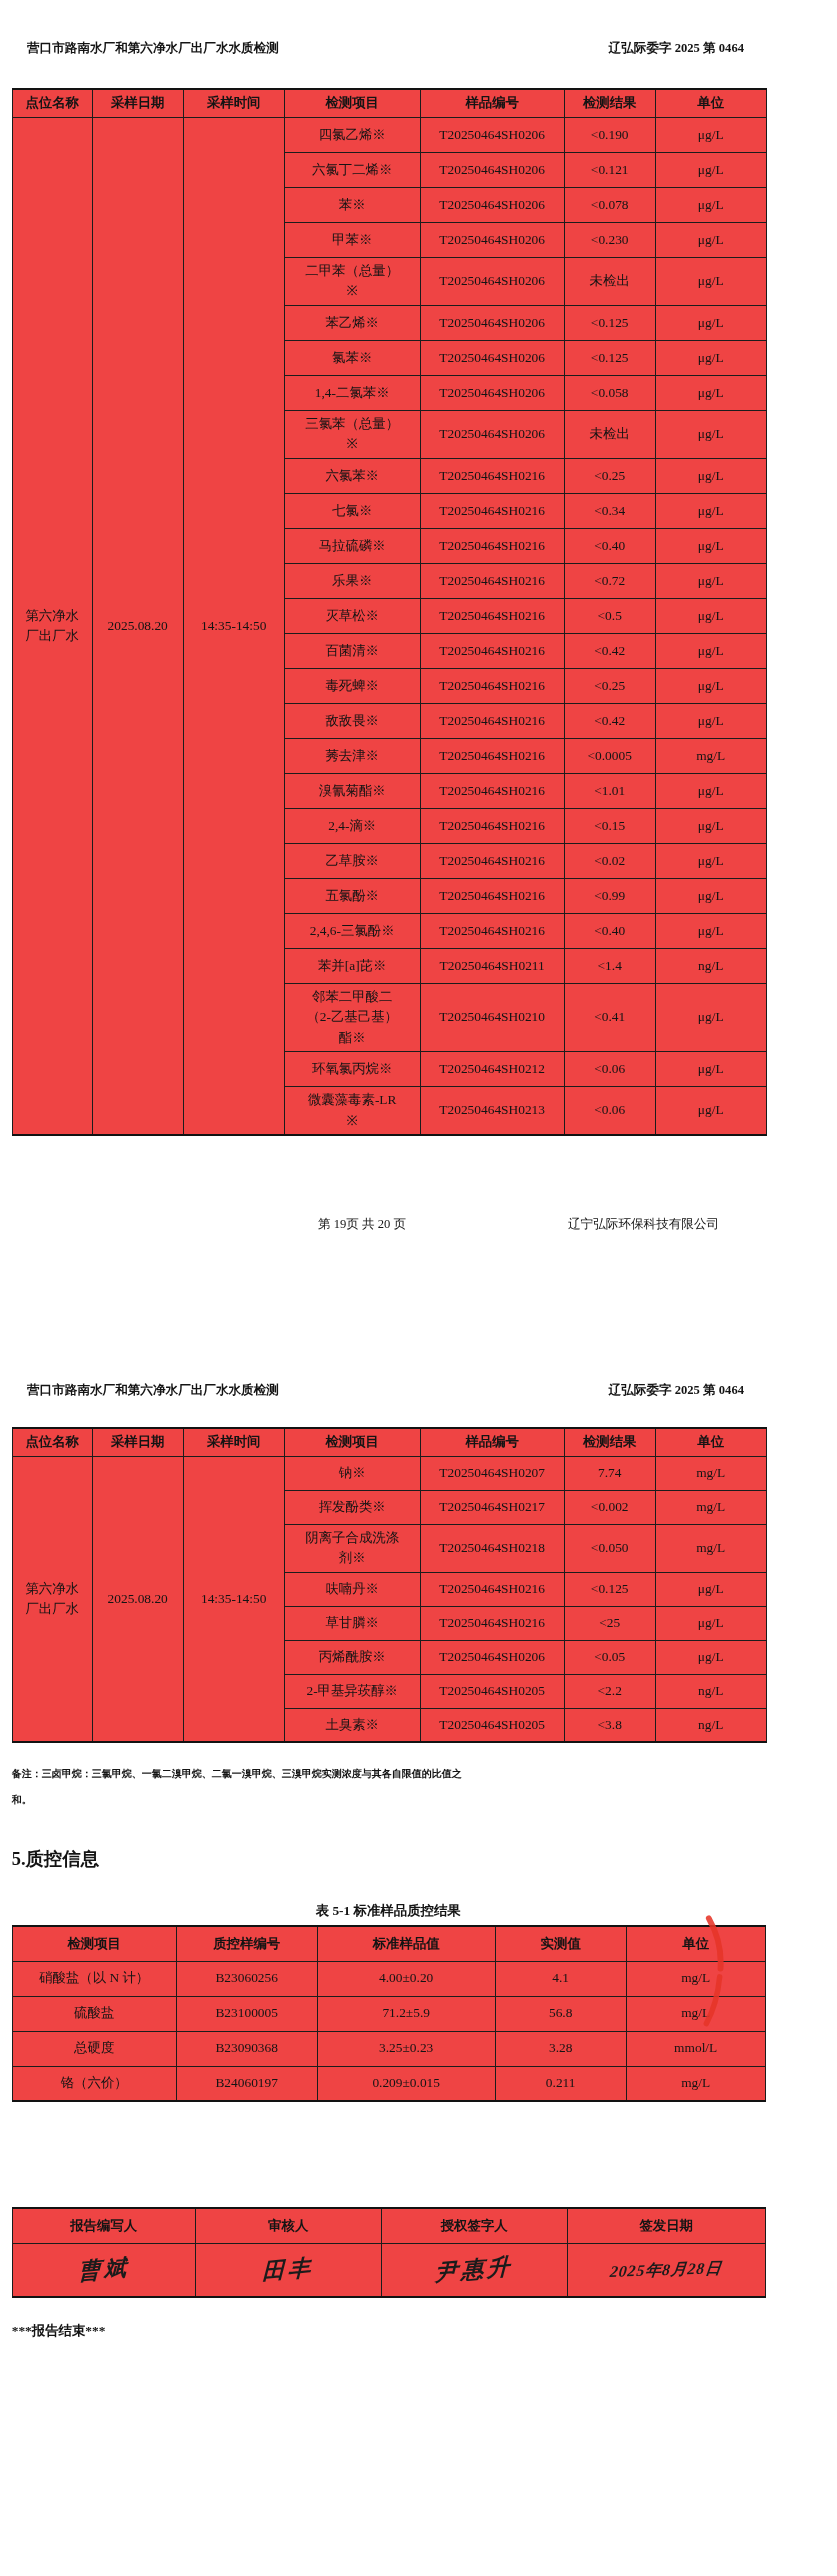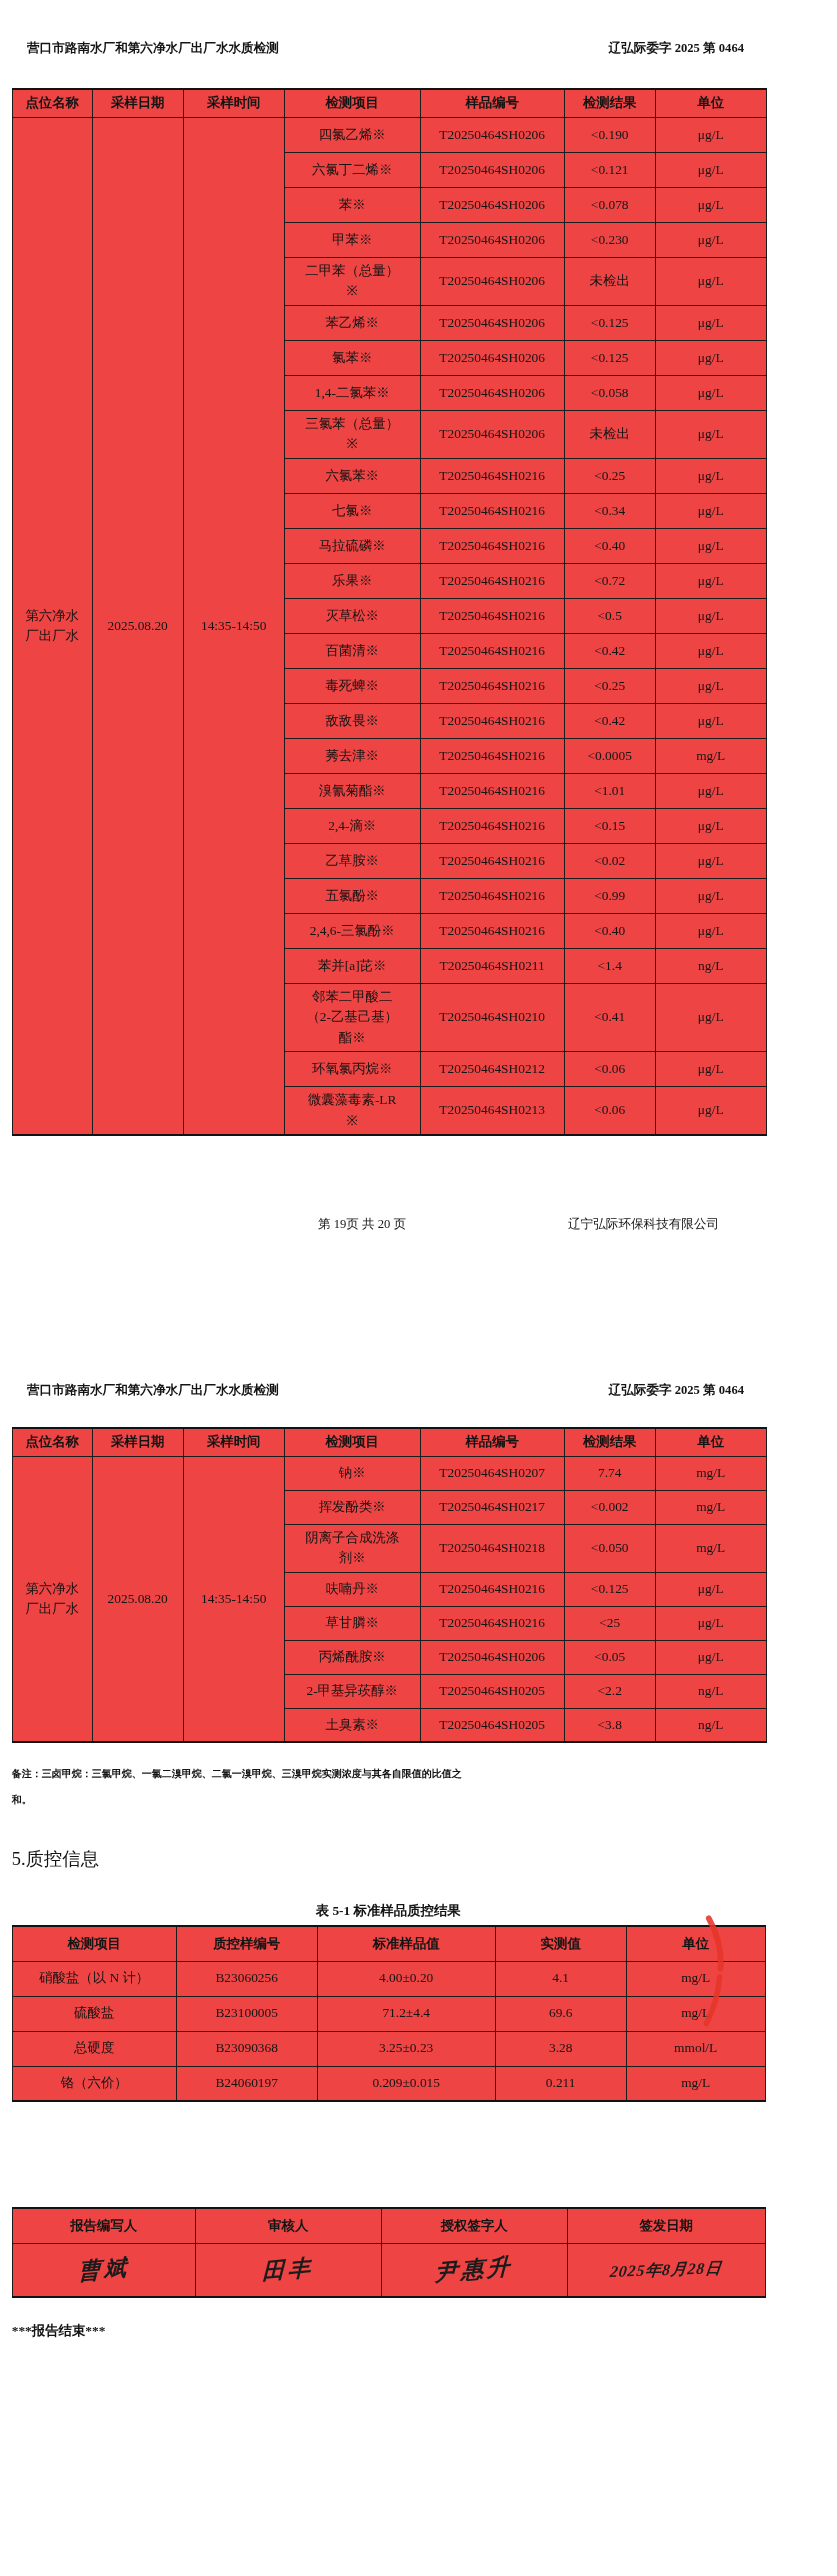--- a/index.html
+++ b/index.html
@@ -28,21 +28,21 @@
   .main-table tbody tr { height:35px; }
   .p2 tbody tr { height:34px; }
   .qc-table thead tr { height:35px; }
   .qc-table tbody tr { height:35px; }
   .sig-table thead tr { height:35px;padding-left:37px; }
   .sig-table tbody tr { height:54px; }
   .merge-cell { padding:0 11.7px; }
 
   
   .note { left:11.7px; width:759px; font-size:10px; font-weight:700; line-height:26px; white-space:pre-line; }
-  .section-title { left:11.7px; font-size:18.4px; font-weight:400; }
+  .section-title { left:11.7px; font-size:18.4px; font-weight:700; }
   .table-title { left:11.7px; width:753px; text-align:center; font-size:13.4px; font-weight:700; }
   .end-marker { left:11.7px; width:753px; font-size:13.4px; font-weight:600; }
 
   
   .footer-page { font-size:12.6px; }
   .footer-company { font-size:12.6px; }
 
   
   .sig-text { display:inline-block; font-style:italic; font-weight:700; font-size:22.6px;
     transform:rotate(-5deg) skewX(-6deg); color:#1b1b1b; letter-spacing:3.4px; }
@@ -370,22 +370,22 @@
         <tr>
           <td>硝酸盐（以 N 计）</td>
           <td>B23060256</td>
           <td>4.00±0.20</td>
           <td>4.1</td>
           <td>mg/L</td>
         </tr>
         <tr>
           <td>硫酸盐</td>
           <td>B23100005</td>
-          <td>71.2±4.4</td>
-          <td>69.6</td>
+          <td>71.2±5.9</td>
+          <td>56.8</td>
           <td>mg/L</td>
         </tr>
         <tr>
           <td>总硬度</td>
           <td>B23090368</td>
           <td>3.25±0.23</td>
           <td>3.28</td>
           <td>mmol/L</td>
         </tr>
         <tr>

